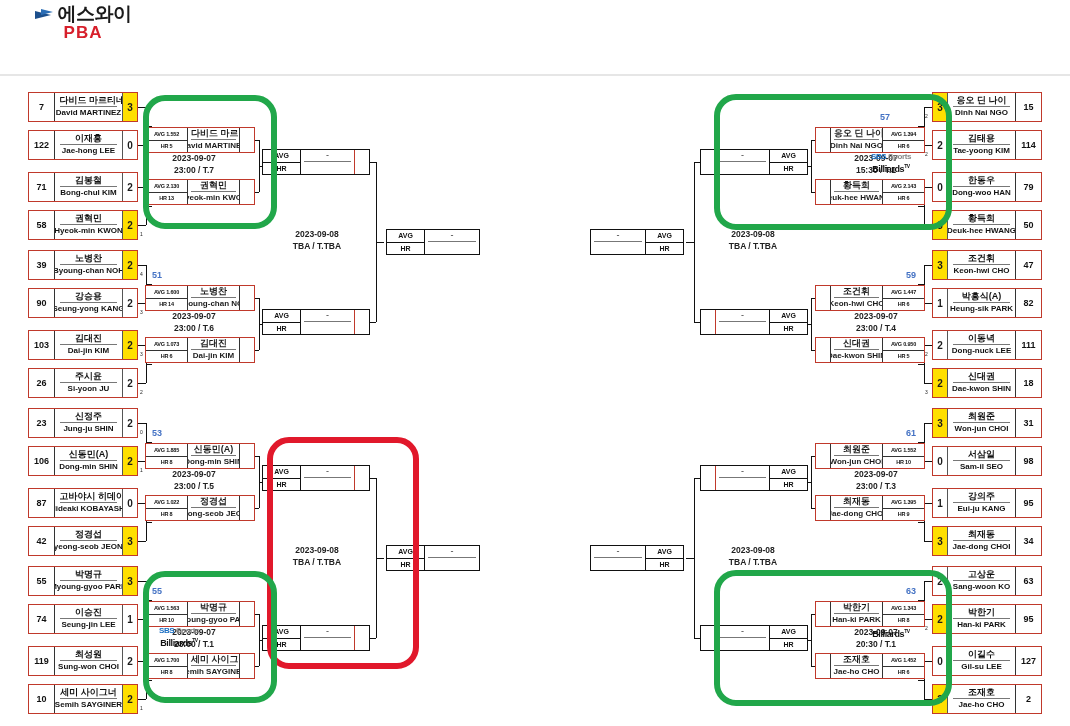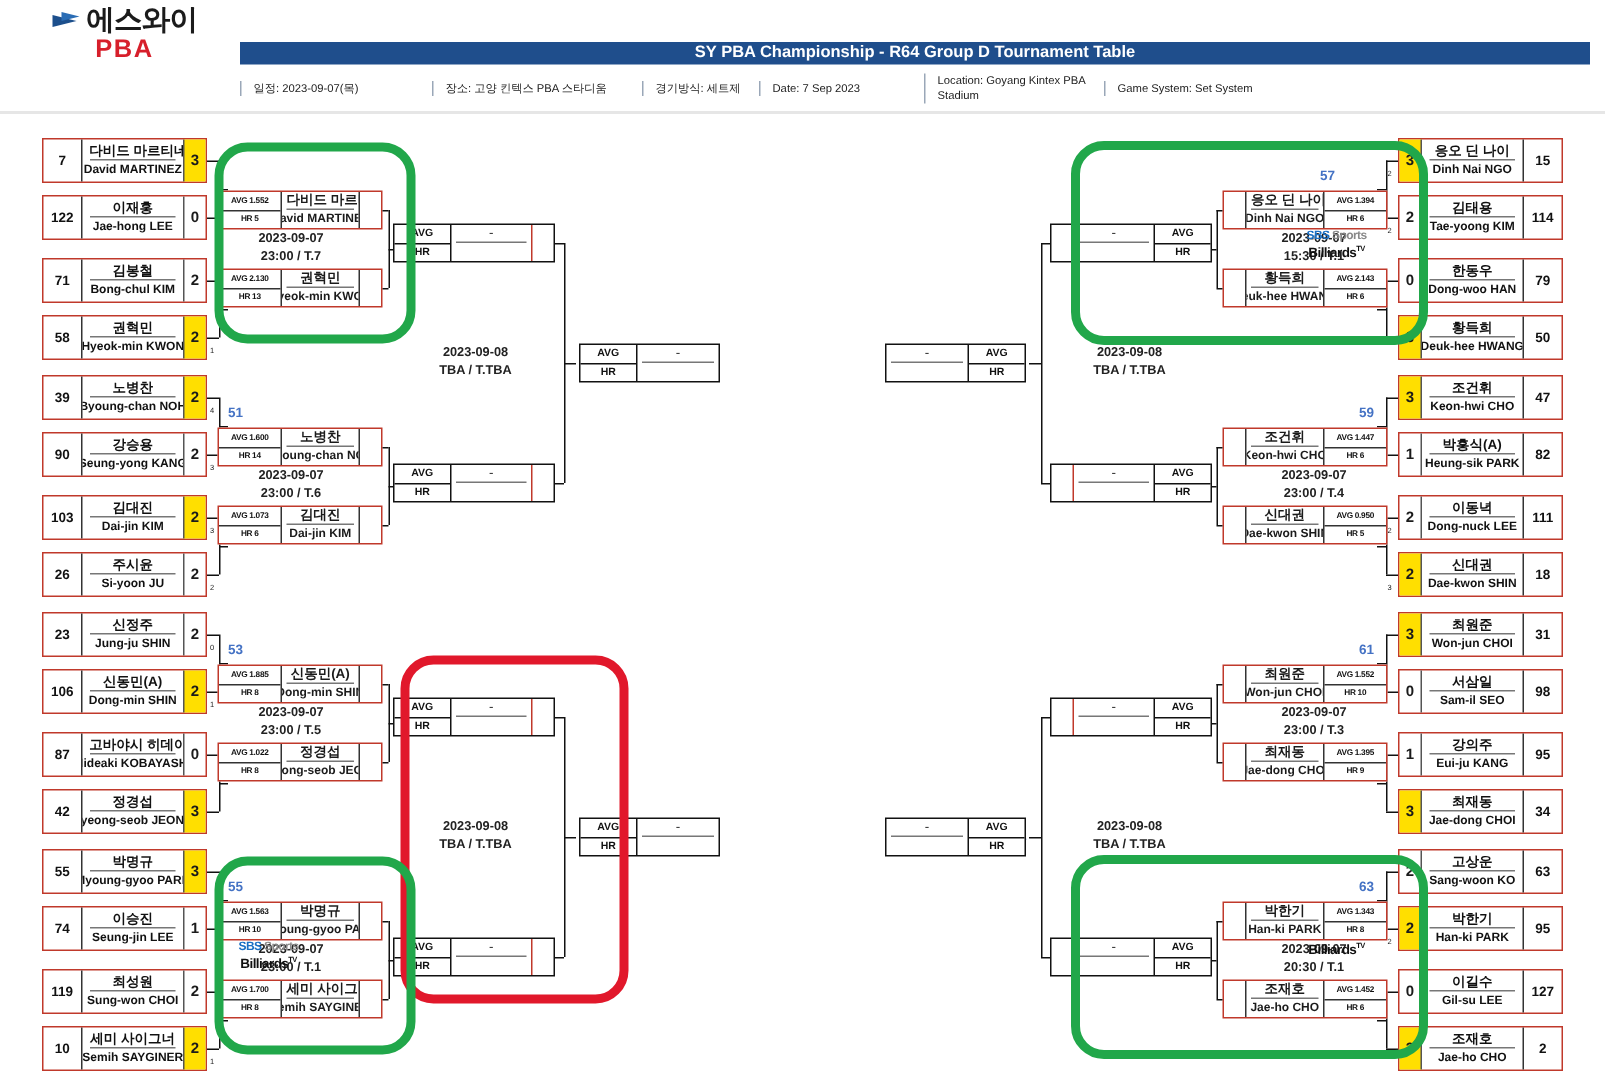--- a/index.html
+++ b/index.html
@@ -106,30 +106,21 @@
 
 <div id="header">
 
   <div id="logo-block">
     <div class="logo-row1">
       <span class="logo-bird"></span><span>에스와이</span>
     </div>
     <div class="logo-row2">PBA</div>
   </div>
 
-  <div id="title-bar">SY PBA Championship - R64 Group D Tournament Table</div>
-
-  <div id="meta-row">
-    <div class="meta-cell" style="width:128px">일정: 2023-09-07(목)</div>
-    <div class="meta-cell" style="width:140px">장소: 고양 킨텍스 PBA 스타디움</div>
-    <div class="meta-cell" style="width:78px">경기방식: 세트제</div>
-    <div class="meta-cell" style="width:110px">Date: 7 Sep 2023</div>
-    <div class="meta-cell" style="width:120px">Location: Goyang Kintex PBA Stadium</div>
-    <div class="meta-cell" style="width:150px">Game System: Set System</div>
-  </div>
+
   <div id="hdr-rule"></div>
 </div>
 
 <div id="bracket">
     <div class="p64 win " style="left:28px;top:92px;width:110px;">
       <div class="seed">7</div>
       <div class="nm">
         <div class="kr">다비드 마르티네스</div>
         <div class="en">David MARTINEZ</div>
       </div>

